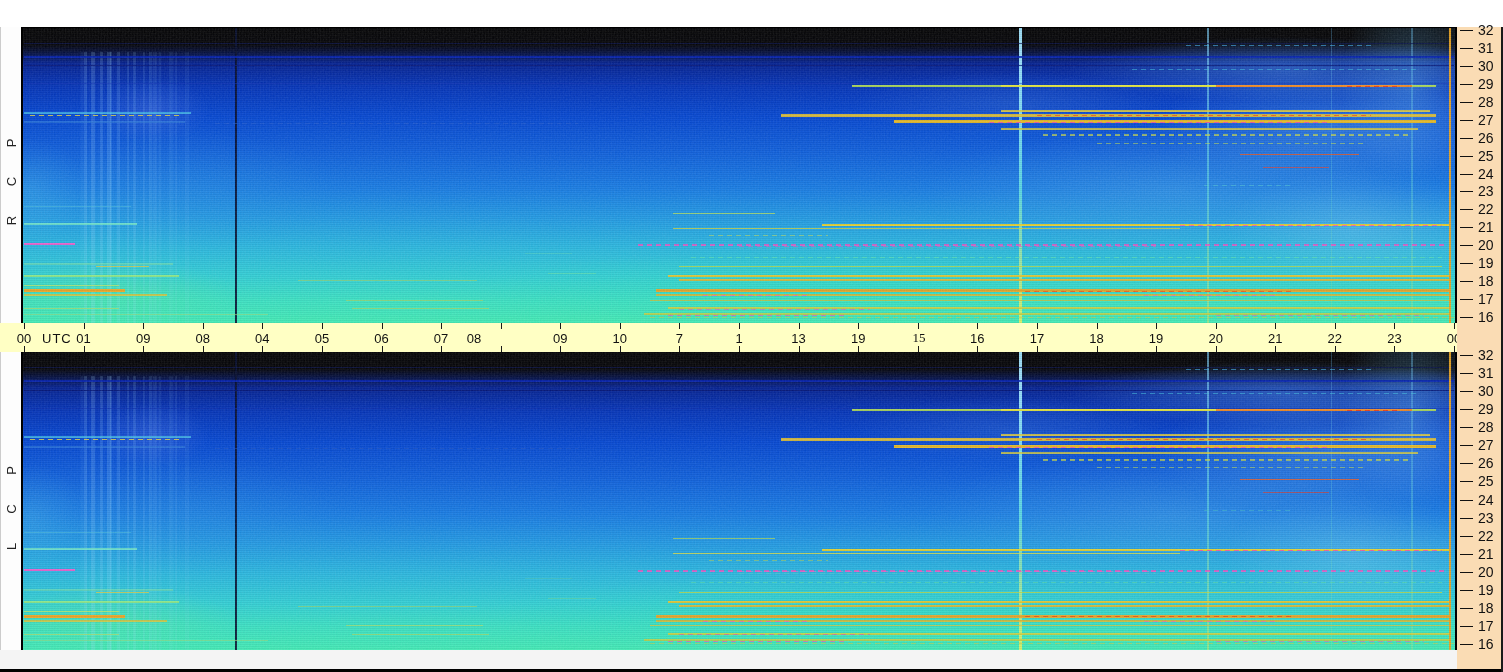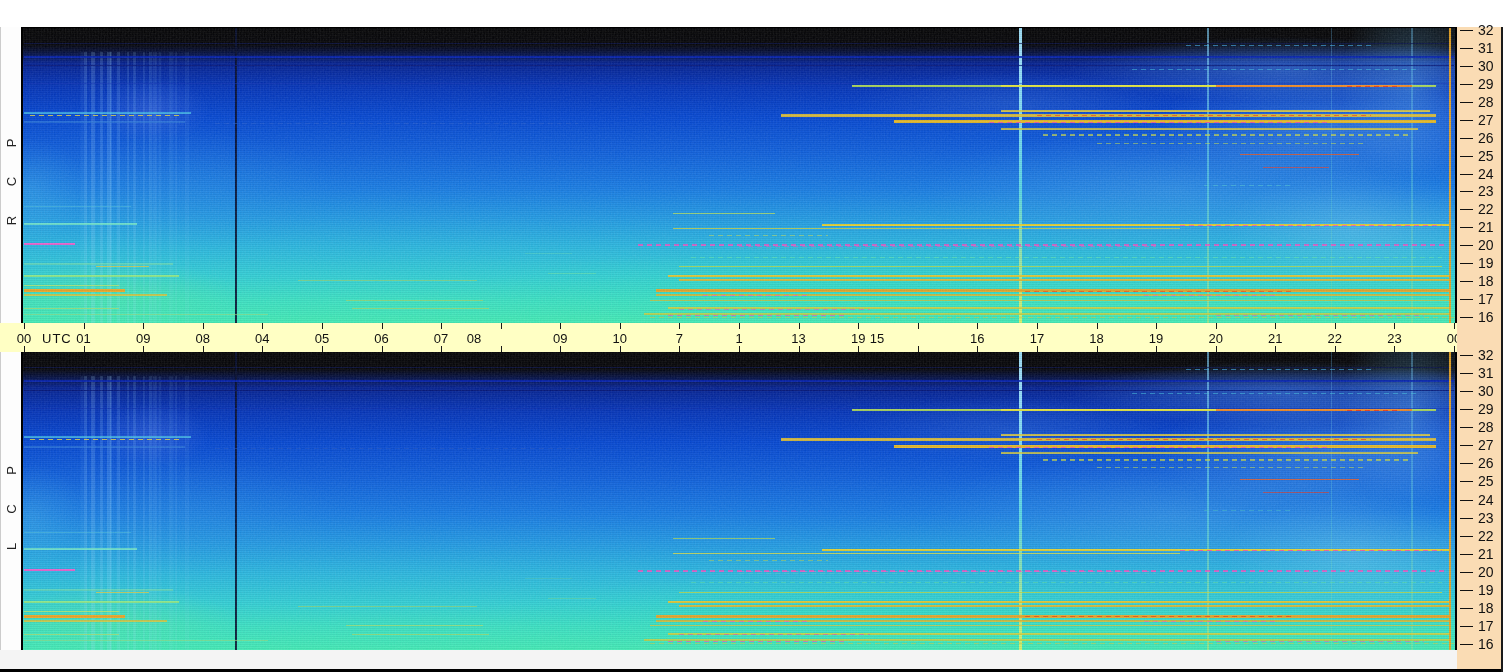--- a/index.html
+++ b/index.html
@@ -209,21 +209,21 @@
       <div class="htick bot" style="left: 739px;"></div>
       <div class="hlabel" style="left: 739px;">1</div>
       <div class="htick top" style="left: 798.583px;"></div>
       <div class="htick bot" style="left: 798.583px;"></div>
       <div class="hlabel" style="left: 798.583px;">13</div>
       <div class="htick top" style="left: 858.167px;"></div>
       <div class="htick bot" style="left: 858.167px;"></div>
       <div class="hlabel" style="left: 858.167px;">19</div>
       <div class="htick top" style="left: 917.75px;"></div>
       <div class="htick bot" style="left: 917.75px;"></div>
-      <div class="hlabel" style="left: 877px;">15</div>
+      <div class="hlabel" style="left: 919px; font-family: Liberation Serif, serif;">15</div>
       <div class="htick top" style="left: 977.333px;"></div>
       <div class="htick bot" style="left: 977.333px;"></div>
       <div class="hlabel" style="left: 977.333px;">16</div>
       <div class="htick top" style="left: 1036.92px;"></div>
       <div class="htick bot" style="left: 1036.92px;"></div>
       <div class="hlabel" style="left: 1036.92px;">17</div>
       <div class="htick top" style="left: 1096.5px;"></div>
       <div class="htick bot" style="left: 1096.5px;"></div>
       <div class="hlabel" style="left: 1096.5px;">18</div>
       <div class="htick top" style="left: 1156.08px;"></div>

